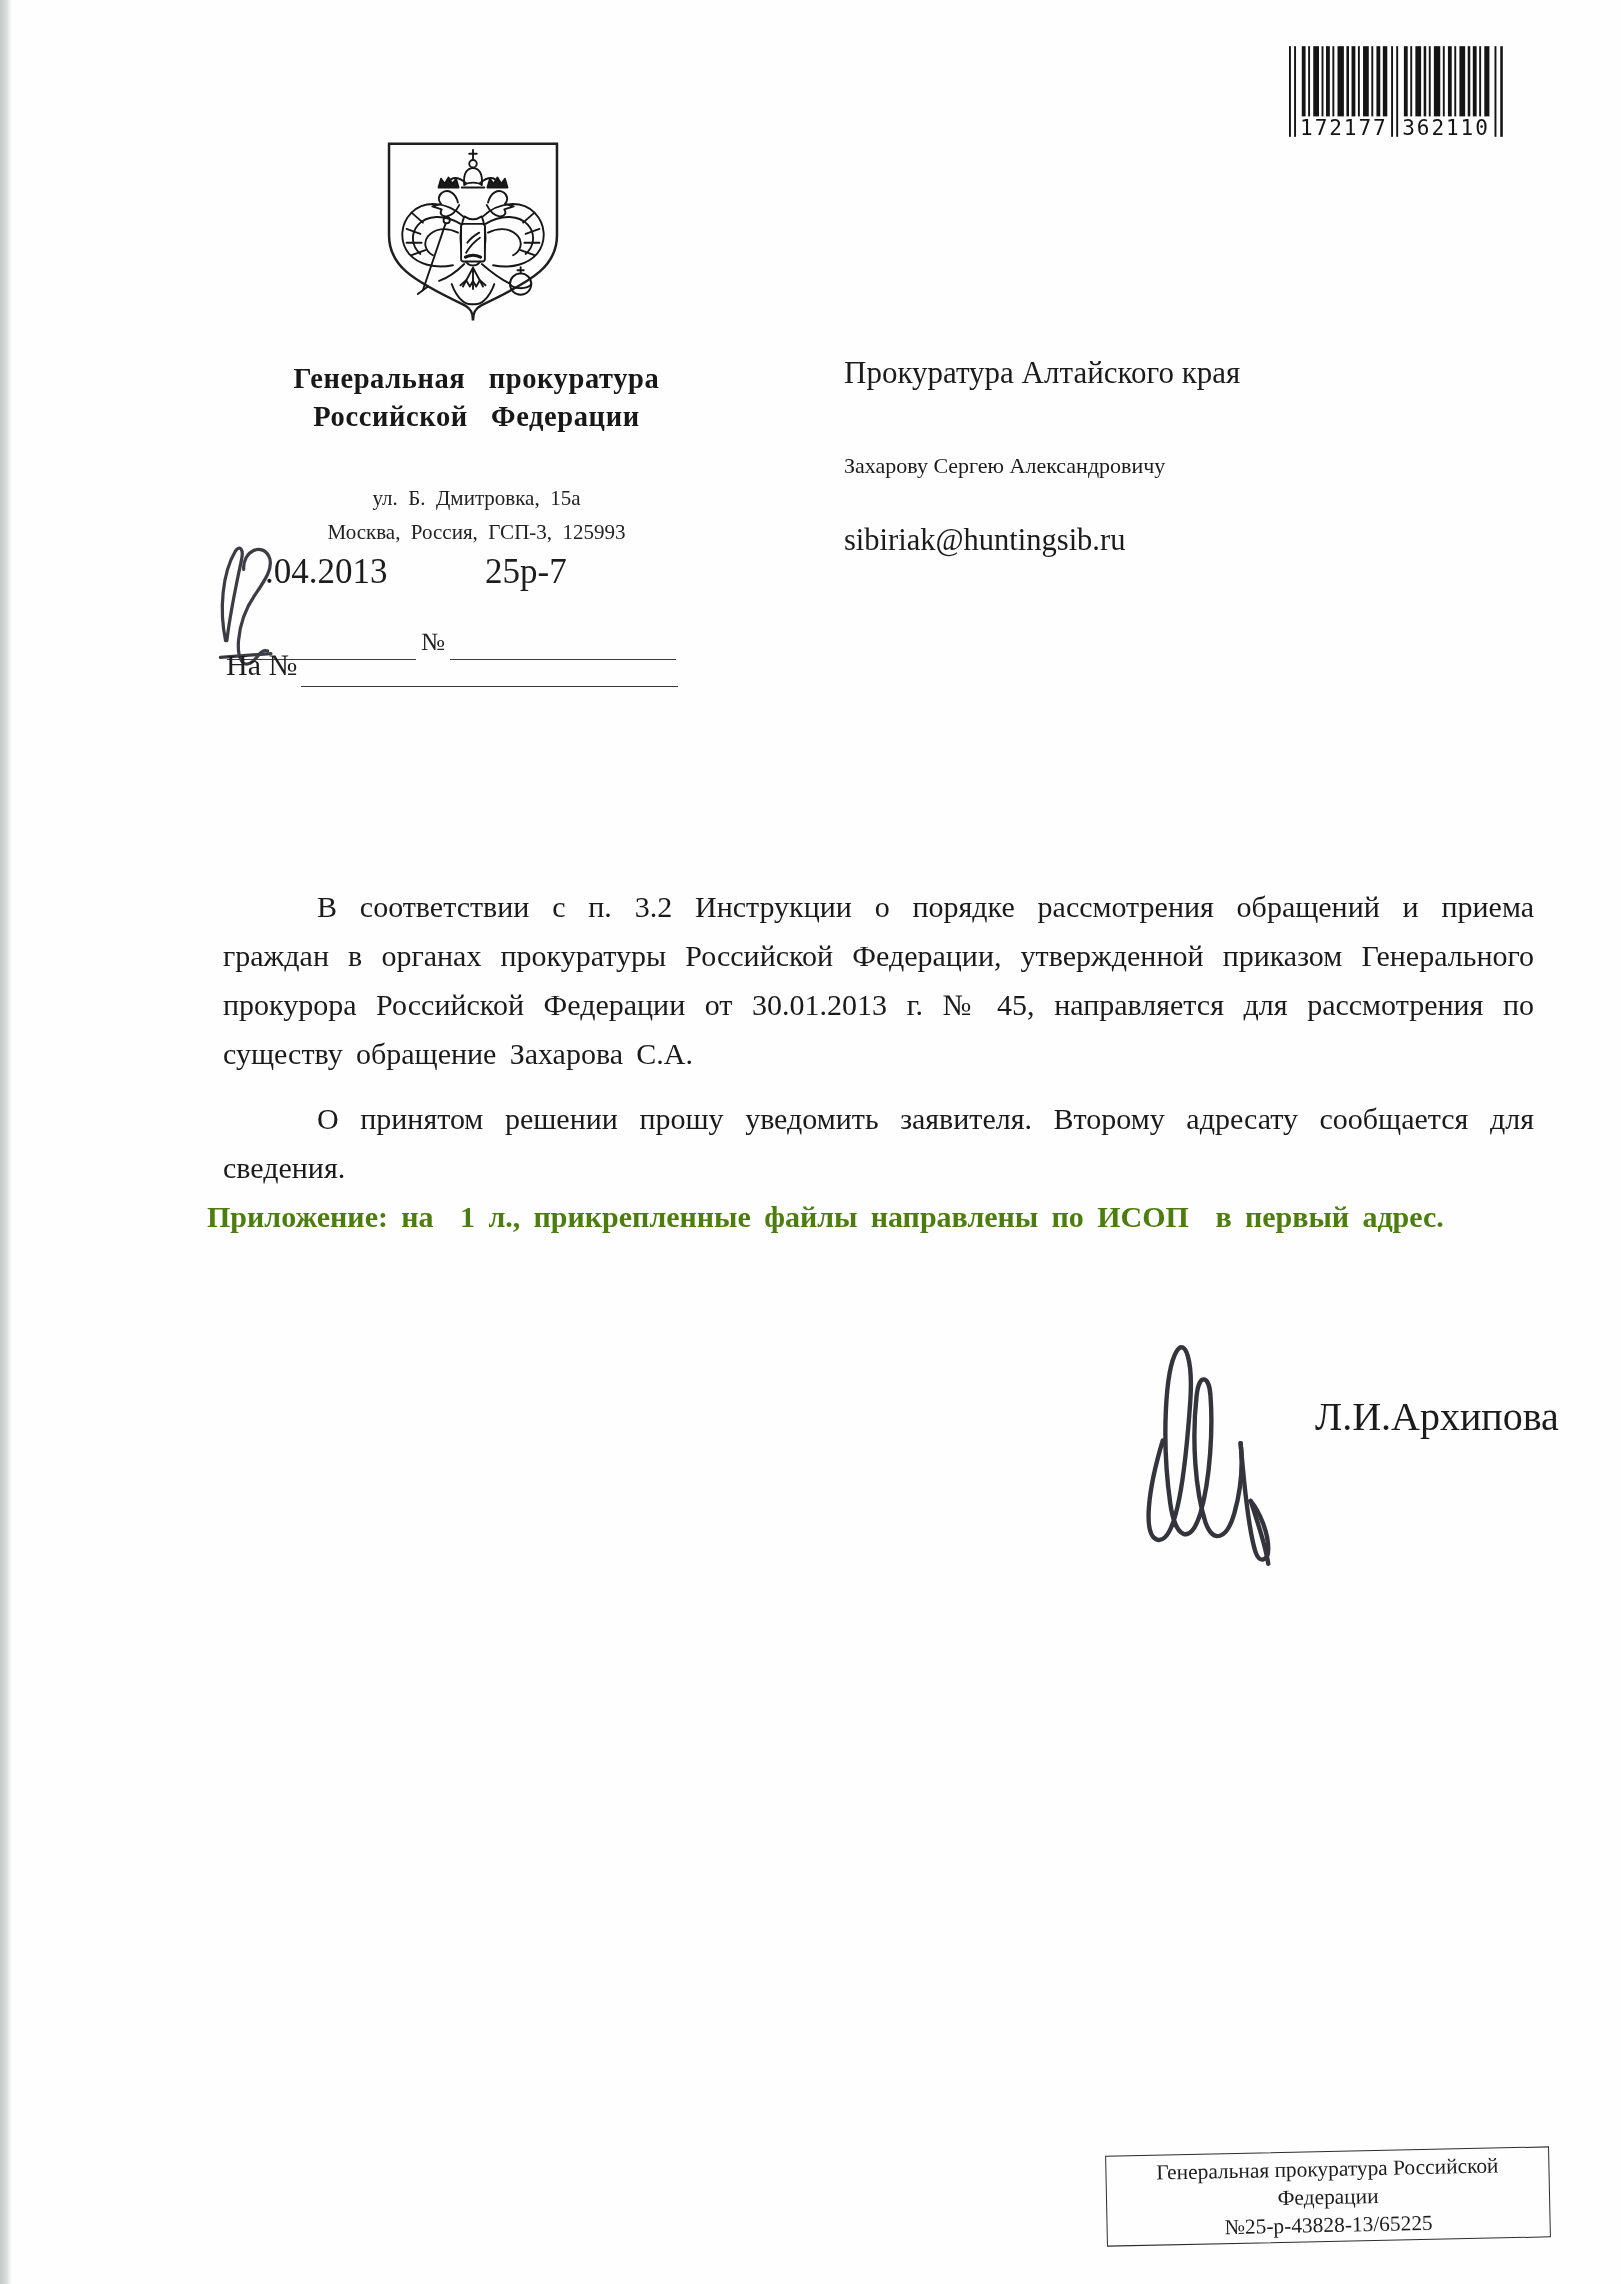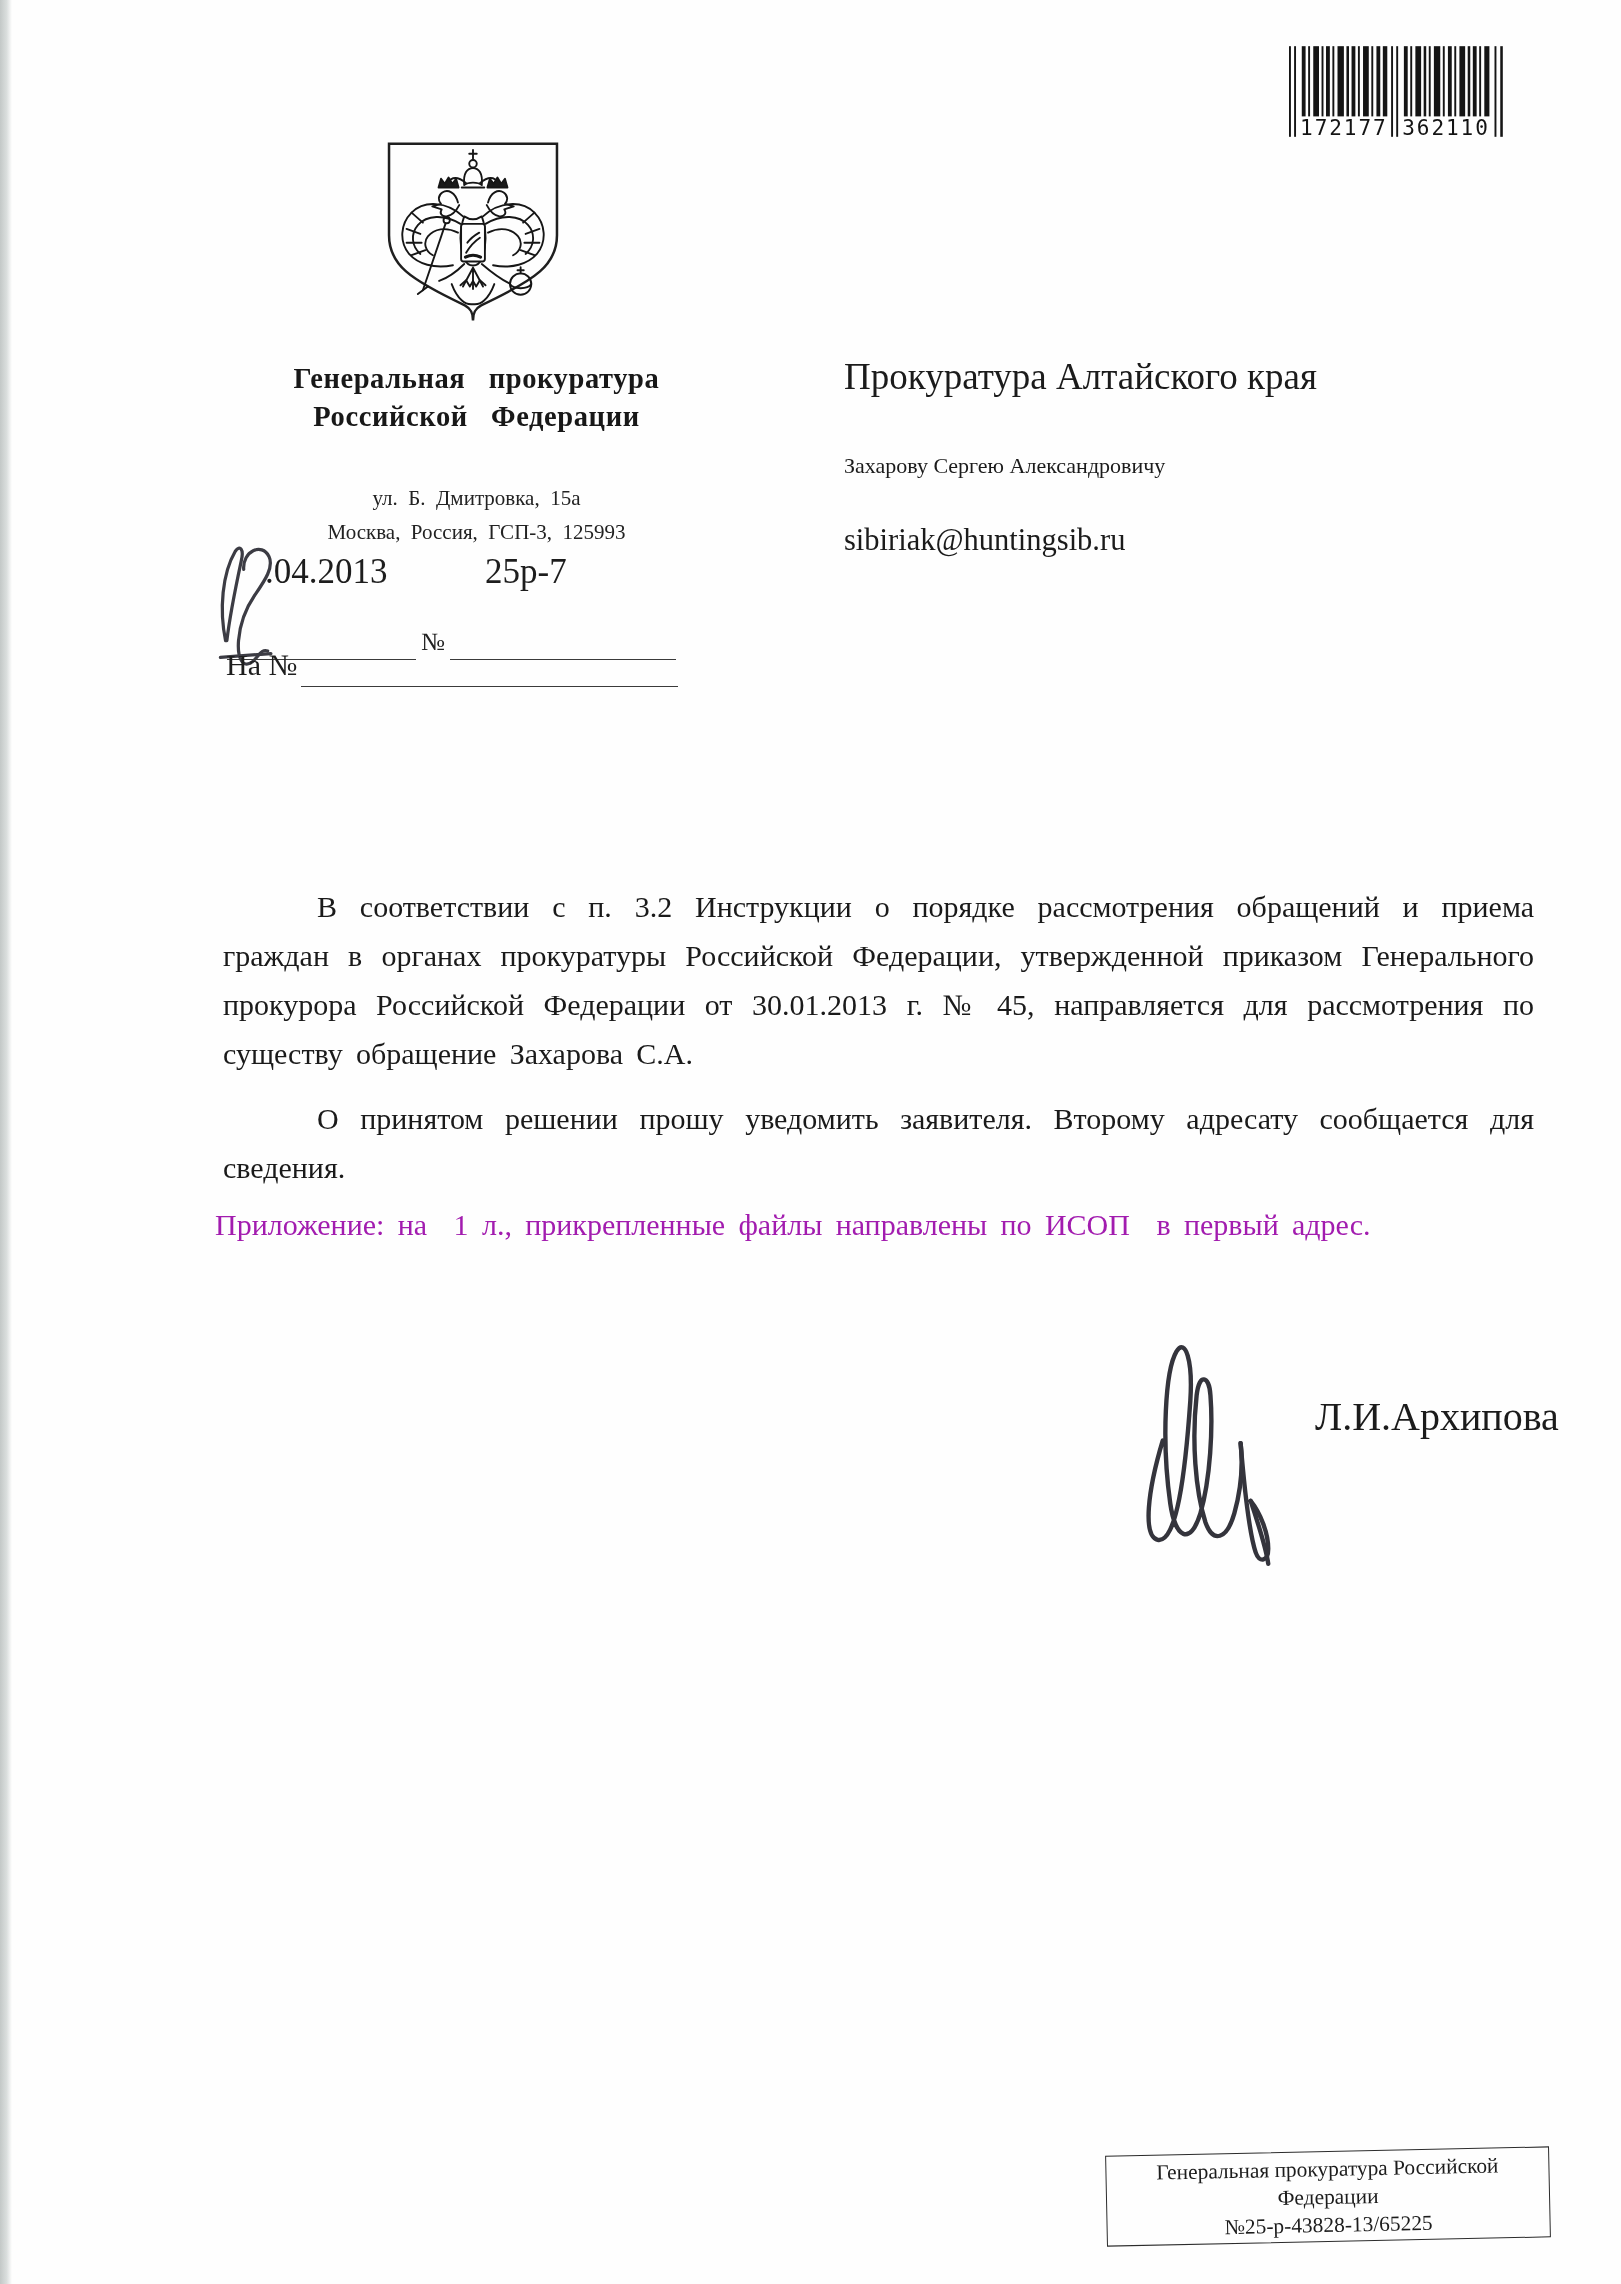--- a/index.html
+++ b/index.html
@@ -34,33 +34,33 @@
   .date-row{position:absolute;left:265px;top:552px;font-size:35px;color:#1d1d1d;}
   .ref-number{position:absolute;left:485px;top:552px;font-size:35px;color:#1d1d1d;}
   .hand-day{position:absolute;left:206px;top:537px;width:78px;height:136px;}
   .rule{position:absolute;height:0;border-top:1.9px solid #3a3a3a;}
   .rule-1{left:227px;top:659px;width:189px;}
   .no-label{position:absolute;left:421px;top:628px;font-size:25px;color:#222;}
   .rule-2{left:450px;top:659px;width:226px;}
   .reply-label{position:absolute;left:226px;top:648px;font-size:30px;color:#1d1d1d;}
   .rule-3{left:301px;top:686px;width:377px;}
   
-  .rcpt-1{position:absolute;left:844px;top:355px;font-size:37px;color:#1b1b1b;}
+  .rcpt-1{position:absolute;left:844px;top:355px;font-size:31px;color:#1b1b1b;}
   .rcpt-2{position:absolute;left:844px;top:453px;font-size:22px;color:#1b1b1b;}
   .rcpt-3{position:absolute;left:844px;top:523px;font-size:30.5px;color:#1b1b1b;}
   
   .body-text{
     position:absolute;left:207px;top:866px;width:1343px;
     font-size:30px;line-height:49px;text-align:justify;color:#1a1a1a;
   }
   .body-text p{margin:16px;text-indent:94px;word-spacing:5.8px;}
   .attachment{
     position:absolute;left:207px;top:1192px;width:1343px;
     font-size:30px;line-height:49px;text-align:justify;
-    white-space:pre-wrap;word-spacing:5.8px;color:#a21caf;margin:8px;
+    white-space:pre-wrap;word-spacing:5.8px;color:#4d7c0f;margin:0;font-weight:bold;
   }
   
   .sig-title{
     position:absolute;left:207px;top:1351px;width:583px;
     font-size:30px;line-height:47px;color:#1a1a1a;
   }
   .sig-scribble{position:absolute;left:1120px;top:1321px;width:201px;height:253px;}
   .sig-name{position:absolute;left:1315px;top:1393px;font-size:40px;color:#1b1b1b;}
   
   .stamp{

